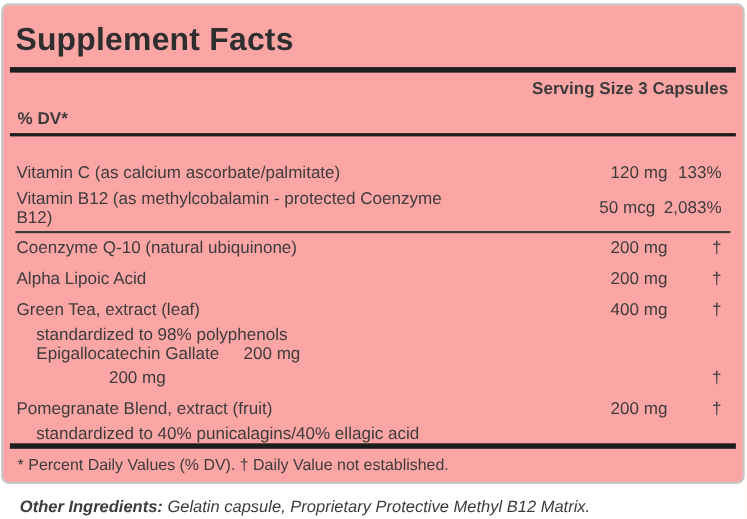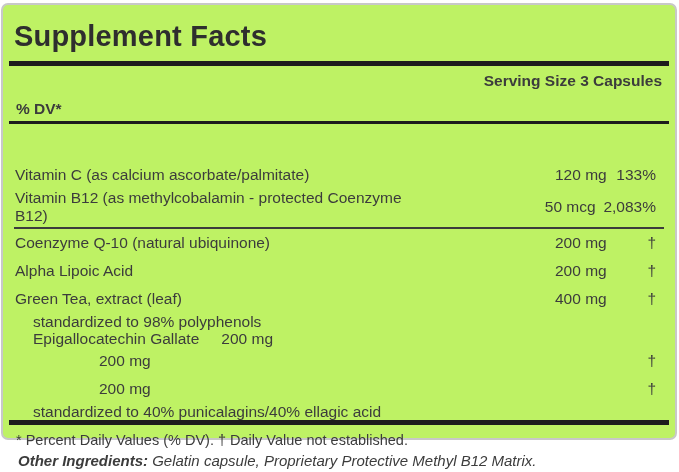--- a/index.html
+++ b/index.html
@@ -4,40 +4,40 @@
 <style>
   html,body{margin:0;padding:0;}
   body{
     width:679px;height:472px;background:#ffffff;
     font-family:"Liberation Sans", sans-serif;
     color:#3c3c3c;position:relative;overflow:hidden;
   }
   .facts-box{
     position:absolute;left:1px;top:3px;width:676px;height:437px;
     box-sizing:border-box;border:2px solid #c8c8c8;border-radius:7px;
-    background:#bef264;padding:12px 11px 0 11px;
+    background:#fca5a5;padding:12px 11px 0 11px;
   }
   .title{
     font-size:29px;font-weight:bold;color:#2e2e2e;
     line-height:38px;letter-spacing:0.2px;padding-left:0px;
   }
   .bar{background:#1d1d1d;margin:0 -5px;}
   .bar.thick{height:5px;margin-top:6px;}
   .bar.medium{height:3px;margin-top:3px;}
   .bar.bottom{height:5px;}
   .serving{
     text-align:right;font-weight:bold;font-size:15.5px;
     line-height:18px;margin-top:6px;padding-right:2px;
   }
   .col-header{
     display:flex;justify-content:space-between;
     font-weight:bold;font-size:15.5px;line-height:18px;margin-top:10px;
     padding:0 2px;
   }
-  .rows{margin-top:37px;}
+  .rows{margin-top:20px;}
   .row{display:flex;align-items:center;min-height:28px;font-size:15.5px;}
   .row .lbl{width:455px;line-height:18px;white-space:pre-line;padding-left:1px;}
   .row .amt{width:60px;margin-left:85px;line-height:18px;}
   .row .dv{flex:1;text-align:right;padding-right:8px;line-height:18px;}
   .row.divider{border-bottom:2px solid #3c3c3c;padding-bottom:2px;}
   .subrow{
     padding-left:19px;font-size:15.5px;line-height:17px;min-height:17px;
   }
   .subrow .inline-amt{margin-left:22px;}
   .footnote{
@@ -86,20 +86,21 @@
         <span class="amt">400 mg</span>
         <span class="dv">†</span>
       </div>
       <div class="subrow"><span>standardized to 98% polyphenols</span></div>
       <div class="subrow"><span>Epigallocatechin Gallate</span><span class="inline-amt">200 mg</span></div>
       <div class="row">
         <span class="amt">200 mg</span>
         <span class="dv">†</span>
       </div>
       <div class="row">
+        <span class="lbl">Pomegranate Blend, extract (fruit)</span>
         <span class="amt">200 mg</span>
         <span class="dv">†</span>
       </div>
       <div class="subrow"><span>standardized to 40% punicalagins/40% ellagic acid</span></div>
     </div>
   <div class="bar bottom"></div>
   <div class="footnote">* Percent Daily Values (% DV). † Daily Value not established.</div>
 </div>
 
 <div class="other">

